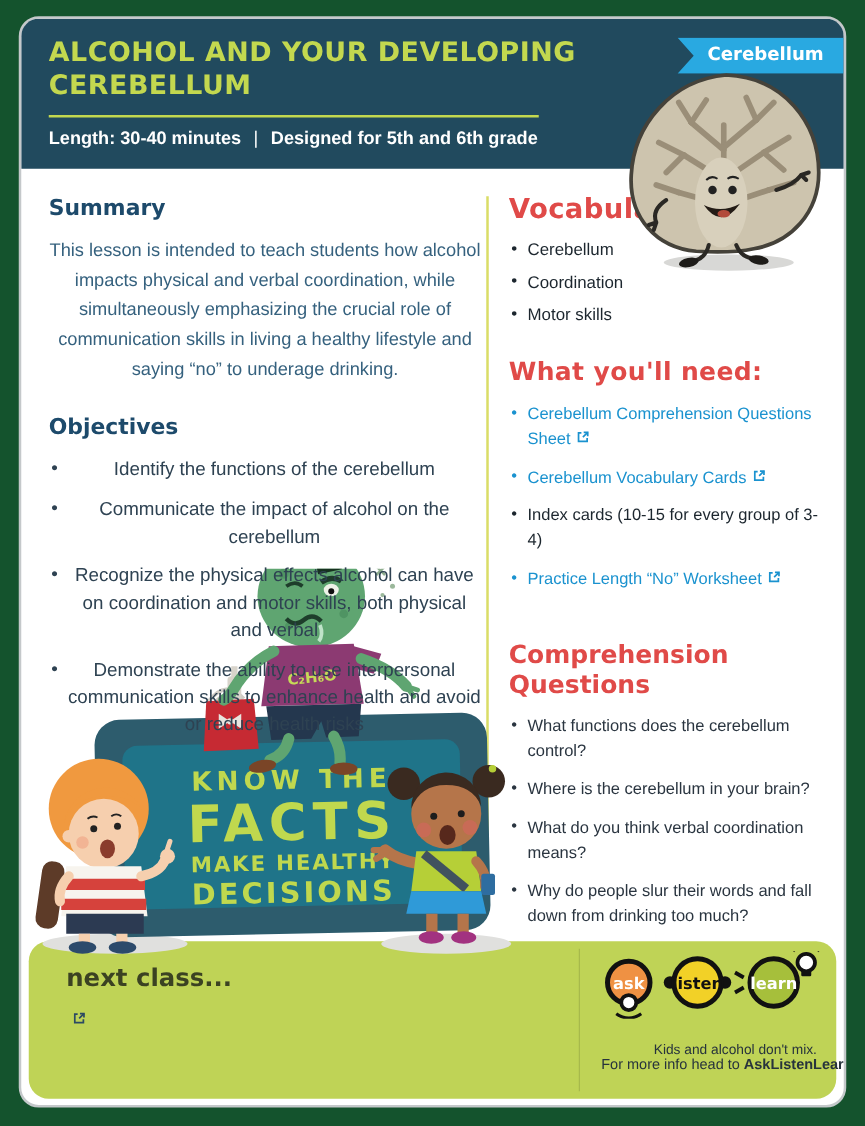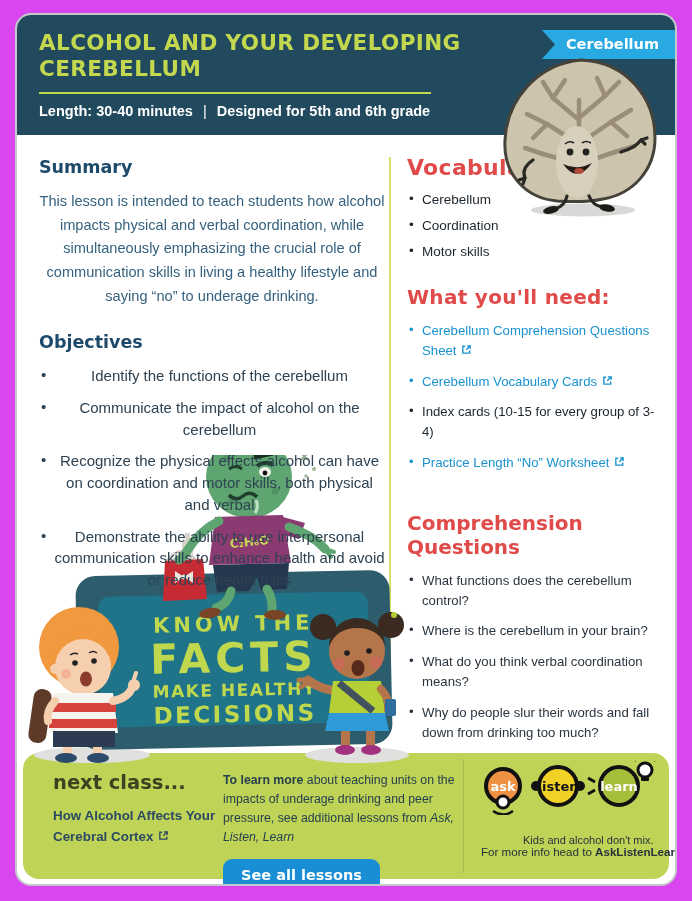--- a/index.html
+++ b/index.html
@@ -1,17 +1,17 @@
 <!DOCTYPE html>
 <html><head>
 <meta charset="utf-8">
 <style>
   * { box-sizing: border-box; margin: 0; padding: 0; }
   body { background:#fff; font-family:"Liberation Sans", sans-serif; }
-  .page { position:relative; width:692px; height:901px; background:#d946ef; overflow:hidden; }
+  .page { position:relative; width:692px; height:901px; background:#14532d; overflow:hidden; }
   .card { position:absolute; left:15px; top:13px; width:662px; height:873px;
           background:#fff; border:2px solid #c4c8ca; border-radius:16px; overflow:hidden; }
 
   
   .header { position:absolute; left:0; top:0; width:100%; height:120px; background:#214a5e; }
   .title  { position:absolute; left:22px; top:15px; width:430px;
             font-family:"DejaVu Sans", sans-serif; font-weight:700; font-size:21.5px;
             line-height:1.2; letter-spacing:.4px; color:#c3d84f; }
   .title-rule { position:absolute; left:22px; top:77px; width:392px; height:2px; background:#c3d84f; }
   .meta { position:absolute; left:22px; top:88px; color:#ffffff; font-weight:700; font-size:14.5px; }
@@ -291,32 +291,27 @@
         <ellipse cx="328" cy="295" rx="10" ry="5" fill="#a23280"></ellipse>
         <ellipse cx="354" cy="295" rx="10" ry="5" fill="#a23280"></ellipse>
       </g>
     </svg>
 
     <div class="footer">
       <div class="footer-crease"></div>
 
       <div class="next-class">
         <div class="nc-h">next class...</div>
-        <div class="nc-link"><span>How Alcohol Affects Your Cerebral Cortex</span><svg class="ext" viewBox="0 0 12 12">
+        <div class="nc-link"><svg class="ext" viewBox="0 0 12 12">
               <path d="M4.5 2.5H2v7.5h7.5V7" fill="none" stroke="#2c4a63" stroke-width="1.5"></path>
               <path d="M6.5 2h3.5v3.5" fill="none" stroke="#2c4a63" stroke-width="1.5"></path>
               <path d="M10 2L5.8 6.2" stroke="#2c4a63" stroke-width="1.5"></path>
             </svg></div>
       </div>
 
-      <div class="promo">
-        <span><b>To learn more</b><span> about teaching units on the impacts of underage drinking and peer pressure, see additional lessons from </span><i>Ask, Listen, Learn</i></span>
-        <br>
-        <button class="see-btn">See all lessons</button>
-      </div>
 
       <div class="all-logos">
         <svg width="205" height="54" viewBox="0 0 205 54">
           <circle cx="28" cy="25" r="17" fill="#ef9143" stroke="#111" stroke-width="4"></circle>
           <text x="28" y="30" font-family="DejaVu Sans, sans-serif" font-size="13" font-weight="bold" fill="#fff" text-anchor="middle">ask</text>
           <circle cx="28" cy="41" r="6" fill="#fff" stroke="#111" stroke-width="3"></circle>
           <path d="M18 50 q10 7 20 0" stroke="#111" stroke-width="2.5" fill="none"></path>
           <circle cx="61" cy="25" r="5" fill="#111"></circle>
             <circle cx="105" cy="25" r="5" fill="#111"></circle>
           <circle cx="83" cy="25" r="19" fill="#f2d127" stroke="#111" stroke-width="4"></circle>

